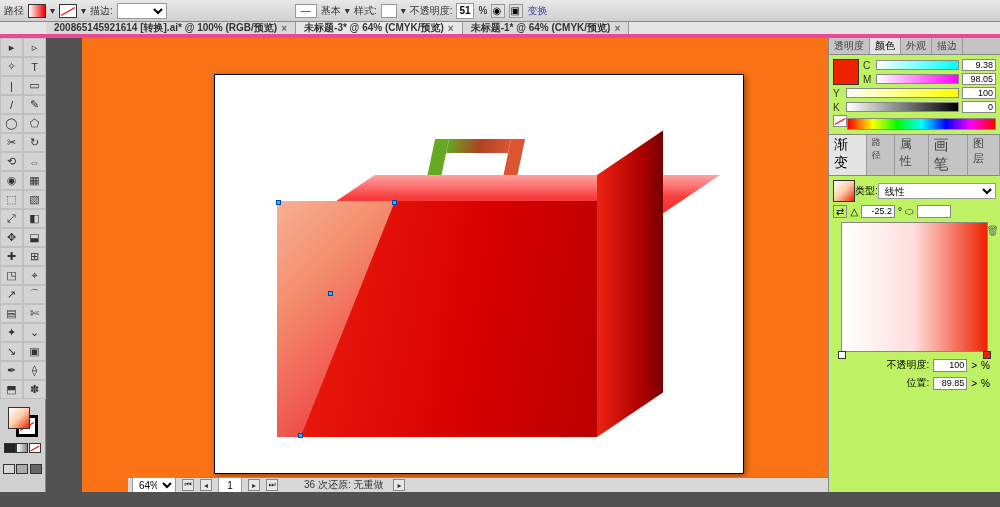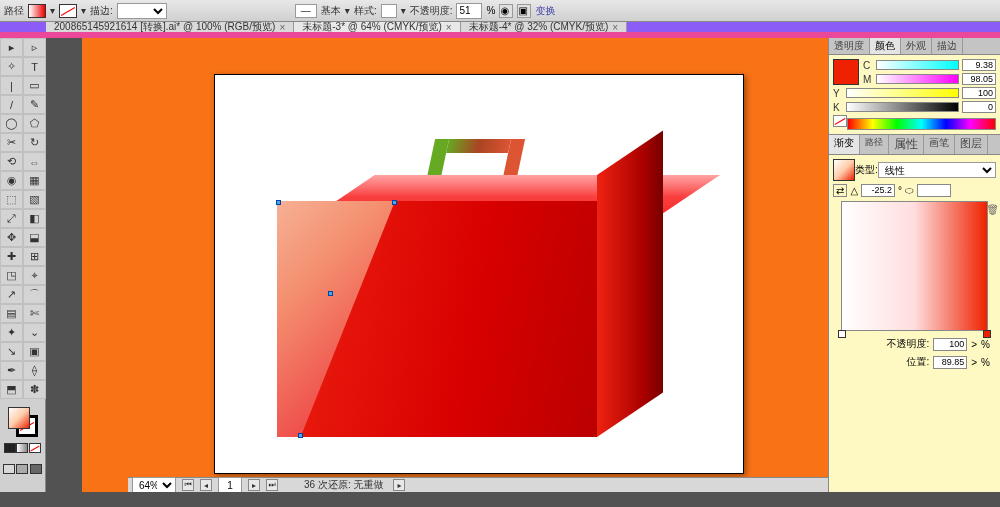--- a/index.html
+++ b/index.html
@@ -6,21 +6,21 @@
 body { width: 1000px; height: 507px; background: #525252; overflow: hidden; user-select: none; }
 .topbar { height: 22px; background: linear-gradient(#e8e8e8,#d0d0d0); display: flex; align-items: center; padding-left: 4px; gap: 4px; border-bottom: 1px solid #888; }
 .topbar .lbl { color: #333; }
 .swatch { width: 18px; height: 14px; border: 1px solid #333; display: inline-block; }
 .grad-sw { background: linear-gradient(to right,#fff,#e00); }
 .none-sw { width: 18px; height: 14px; border: 1px solid #333; background: #fff; position: relative; }
 .none-sw::after { content:""; position:absolute; left:0; right:0; top:50%; border-top:1.5px solid red; transform: rotate(-30deg); }
 select, input[type=text] { height: 16px; background: #fff; border: 1px solid #999; font-size: 10px; padding: 0 2px; }
 .opt-link { color: #44a; text-align: right; }
 
-.tabstrip { height: 16px; background: #8b5cf6; display: flex; border-bottom: 6px solid #ec4899; padding-left: 46px; }
+.tabstrip { height: 16px; background: #e5e5e5; display: flex; border-bottom: 4px solid #ec4899; padding-left: 46px; font-weight: bold; }
 .doctab { padding: 1px 8px; background: #d9d9d9; border-right: 1px solid #999; color: #333; cursor: pointer; display:flex; align-items:center; gap:4px; }
 .doctab.active { background: #e8e8e8; }
 .doctab .x { color:#666; }
 
 .workarea { position: absolute; left:0; top:38px; right:0; bottom:15px; display:flex; }
 
 .tools { width: 46px; background: #d0d0d0; border-right: 1px solid #888; display:flex; flex-direction:column; }
 .toolgrid { display:grid; grid-template-columns: 23px 23px; }
 .tool { width:23px; height:19px; display:flex; align-items:center; justify-content:center; border:1px solid #c0c0c0; background:#d4d4d4; color:#333; font-size:11px; cursor:pointer; }
 .fillstroke { padding:4px 2px; }
@@ -43,21 +43,21 @@
 .case-front { position:absolute; left:62px; top:126px; width:320px; height:236px; background:linear-gradient(100deg,#e21 0%,#d80000 60%,#b00 100%); }
 .case-end { position:absolute; left:382px; top:100px; width:66px; height:262px; transform:skewY(-34deg); transform-origin:top left; background:linear-gradient(90deg,#e21,#a00 70%,#700); }
 .case-flap { position:absolute; left:62px; top:126px; width:118px; height:236px; background:linear-gradient(135deg,#f7b095 0%,#f49070 30%, #e44 80%); clip-path: polygon(0 0, 100% 0, 20% 100%, 0 100%, 0 50%); }
 .handle { position:absolute; left:215px; top:64px; width:90px; height:48px; border:14px solid; border-bottom:none; border-image:linear-gradient(90deg,#6a2,#a42,#d53) 1; border-radius:40px 40px 0 0; transform:skewX(-12deg); }
 .ap { position:absolute; width:5px; height:5px; background:#4ae; border:1px solid #04a; }
 
 .bottombar { position:absolute; left:46px; right:0; bottom:0; height:15px; background:#d8d8d8; border-top:1px solid #888; display:flex; align-items:center; gap:6px; padding:0 4px; font-size:10px; color:#333; }
 .bb-sel { width:44px; }
 .arrow { width:12px; height:12px; border:1px solid #888; background:#e8e8e8; display:flex; align-items:center; justify-content:center; font-size:8px; cursor:pointer; }
 
-.panels { width:172px; background:#fef9c3; border-left:1px solid #888; display:flex; flex-direction:column; }
+.panels { width:172px; background:#bef264; border-left:1px solid #888; display:flex; flex-direction:column; }
 .paneltabs { display:flex; background:#c4c4c4; border-bottom:1px solid #888; }
 .ptab { padding:1px 5px; color:#444; border-right:1px solid #999; cursor:pointer; }
 .ptab.active { background:#e4e4e4; color:#000; }
 .panelbody { padding:4px; }
 .colorpanel .row { display:flex; align-items:center; gap:3px; margin-bottom:2px; }
 .colorpanel .letter { width:10px; color:#333; }
 .slider { flex:1; height:10px; border:1px solid #888; }
 .sC { background:linear-gradient(to right,#fff,#0ff); }
 .sM { background:linear-gradient(to right,#fff,#f0f); }
 .sY { background:linear-gradient(to right,#fff,#ff0); }
@@ -92,38 +92,38 @@
   <span class="lbl">描边:</span>
   <select style="width:50px"><option></option></select>
   <span style="width:120px"></span>
   <span style="width:22px;height:14px;border:1px solid #999;background:#fff;display:flex;align-items:center;justify-content:center;color:#333">—</span>
   <span class="lbl">基本</span>
     <span style="color:#333">▾</span>
   <span class="lbl">样式:</span>
   <span style="width:16px;height:14px;border:1px solid #999;background:#fff"></span>
     <span style="color:#333">▾</span>
   <span class="lbl">不透明度:</span>
-  <input type="text" style="width: 26px;" value="51">
+  <input type="text" style="width: 18px; font-weight: bold;" value="51">
   <span>%</span>
   <span style="width:14px;height:14px;border:1px solid #999;background:#e0e0e0">◉</span>
   <span style="width:14px;height:14px;border:1px solid #999;background:#e0e0e0">▣</span>
   <span class="opt-link">变换</span>
 </div>
 
 <div class="tabstrip">
   <div class="doctab">
       <span>200865145921614 [转换].ai* @ 100% (RGB/预览)</span>
       <span class="x">×</span>
     </div>
   <div class="doctab active">
       <span>未标题-3* @ 64% (CMYK/预览)</span>
       <span class="x">×</span>
     </div>
   <div class="doctab">
-      <span>未标题-4* @ 32% (CMYK/预览)</span>
+      <span>未标题-1* @ 64% (CMYK/预览)</span>
       <span class="x">×</span>
     </div>
 </div>
 
 <div class="workarea">
   <div class="tools">
     <div class="toolgrid" id="toolgrid">
         <div class="tool">▸</div>
         <div class="tool">▹</div>
         <div class="tool">✧</div>
@@ -238,24 +238,24 @@
             <div class="valbox">0</div>
           </div>
       </div>
       <div style="clear:both;display:flex;margin-top:2px">
         <div class="spectrum-none"></div>
         <div class="spectrum" style="flex:1"></div>
       </div>
     </div>
 
     <div class="panel2tabs">
-      <div class="ptab active" style="font-size:10px">渐变</div>
+      <div class="ptab active" style="font-size:14px">渐变</div>
       <div class="ptab" style="font-size:9px">路径</div>
       <div class="ptab" style="font-size:12px">属性</div>
-      <div class="ptab" style="font-size:10px">画笔</div>
+      <div class="ptab" style="font-size:15px">画笔</div>
       <div class="ptab" style="font-size:11px">图层</div>
     </div>
     <div class="gradpanel">
       <div class="gradrow">
         <div class="gradsw"></div>
         <span>类型:</span>
         <select class="gradsel"><option>线性</option></select>
       </div>
       <div class="gradopts">
         <span style="border:1px solid #888;padding:0 2px">⇄</span>

